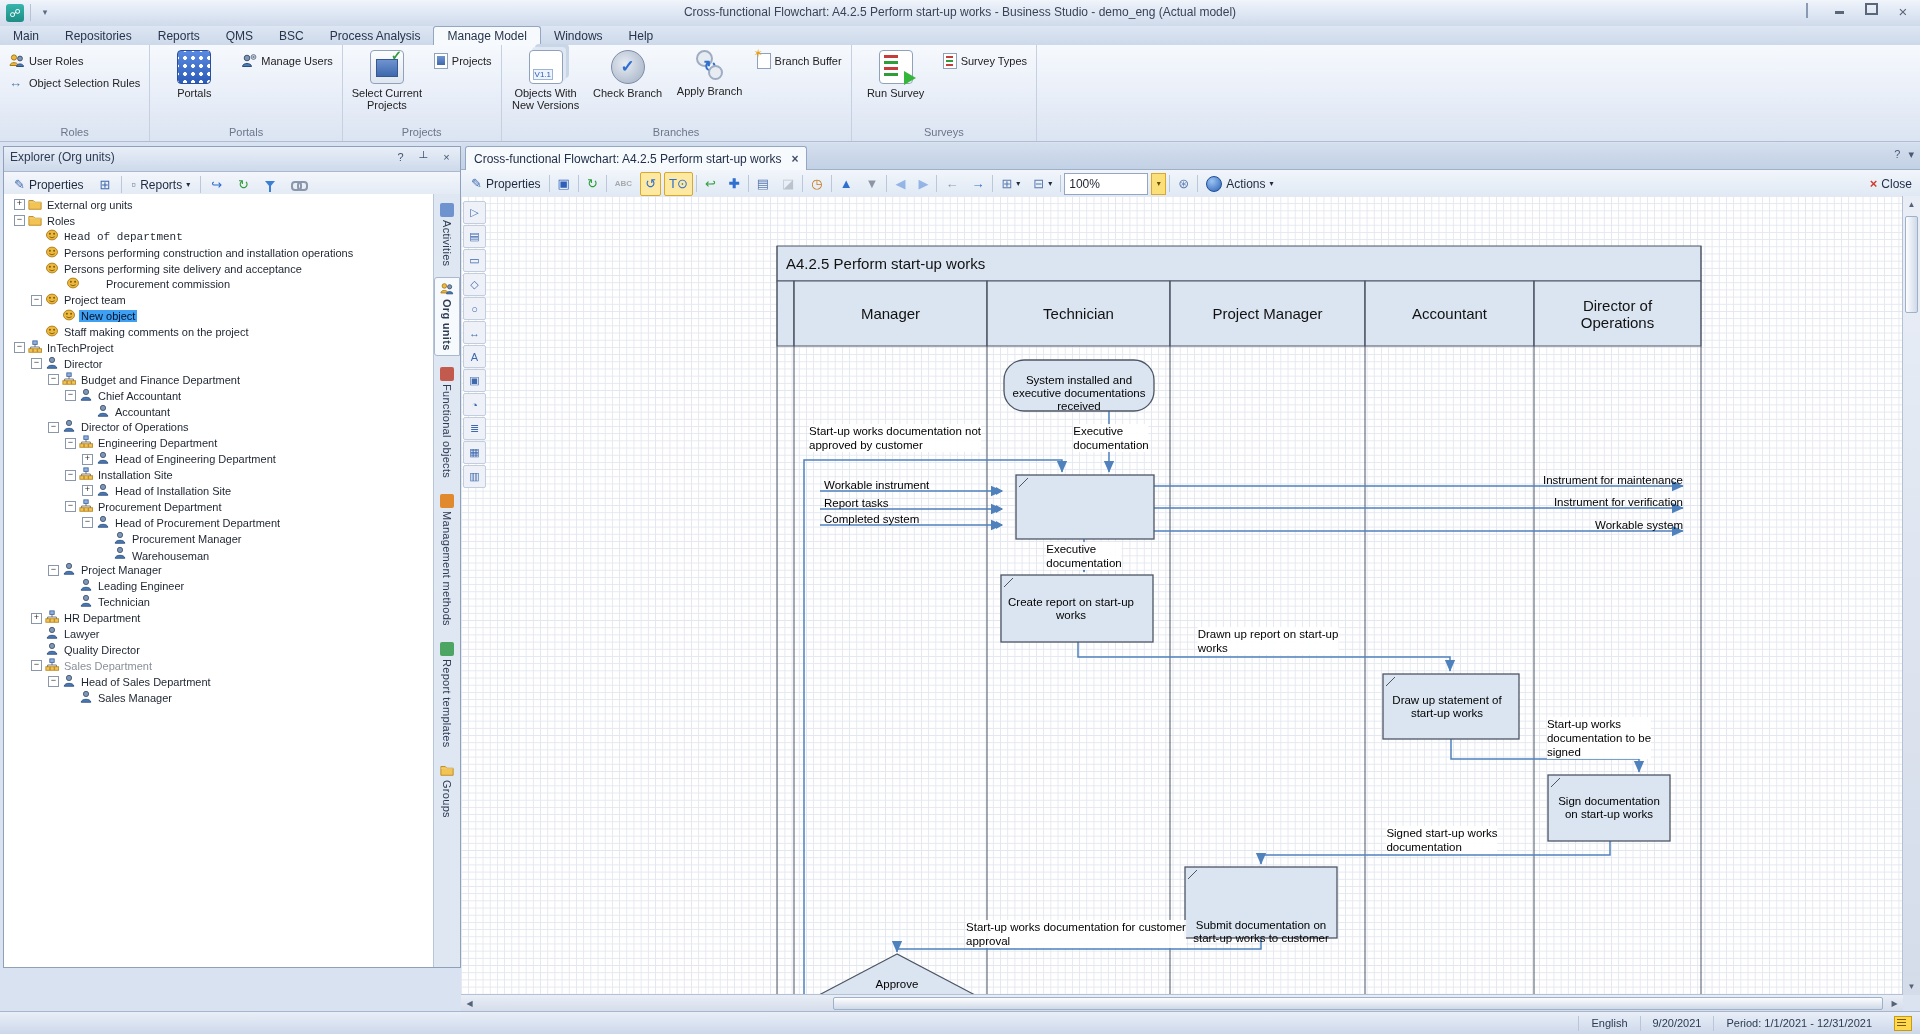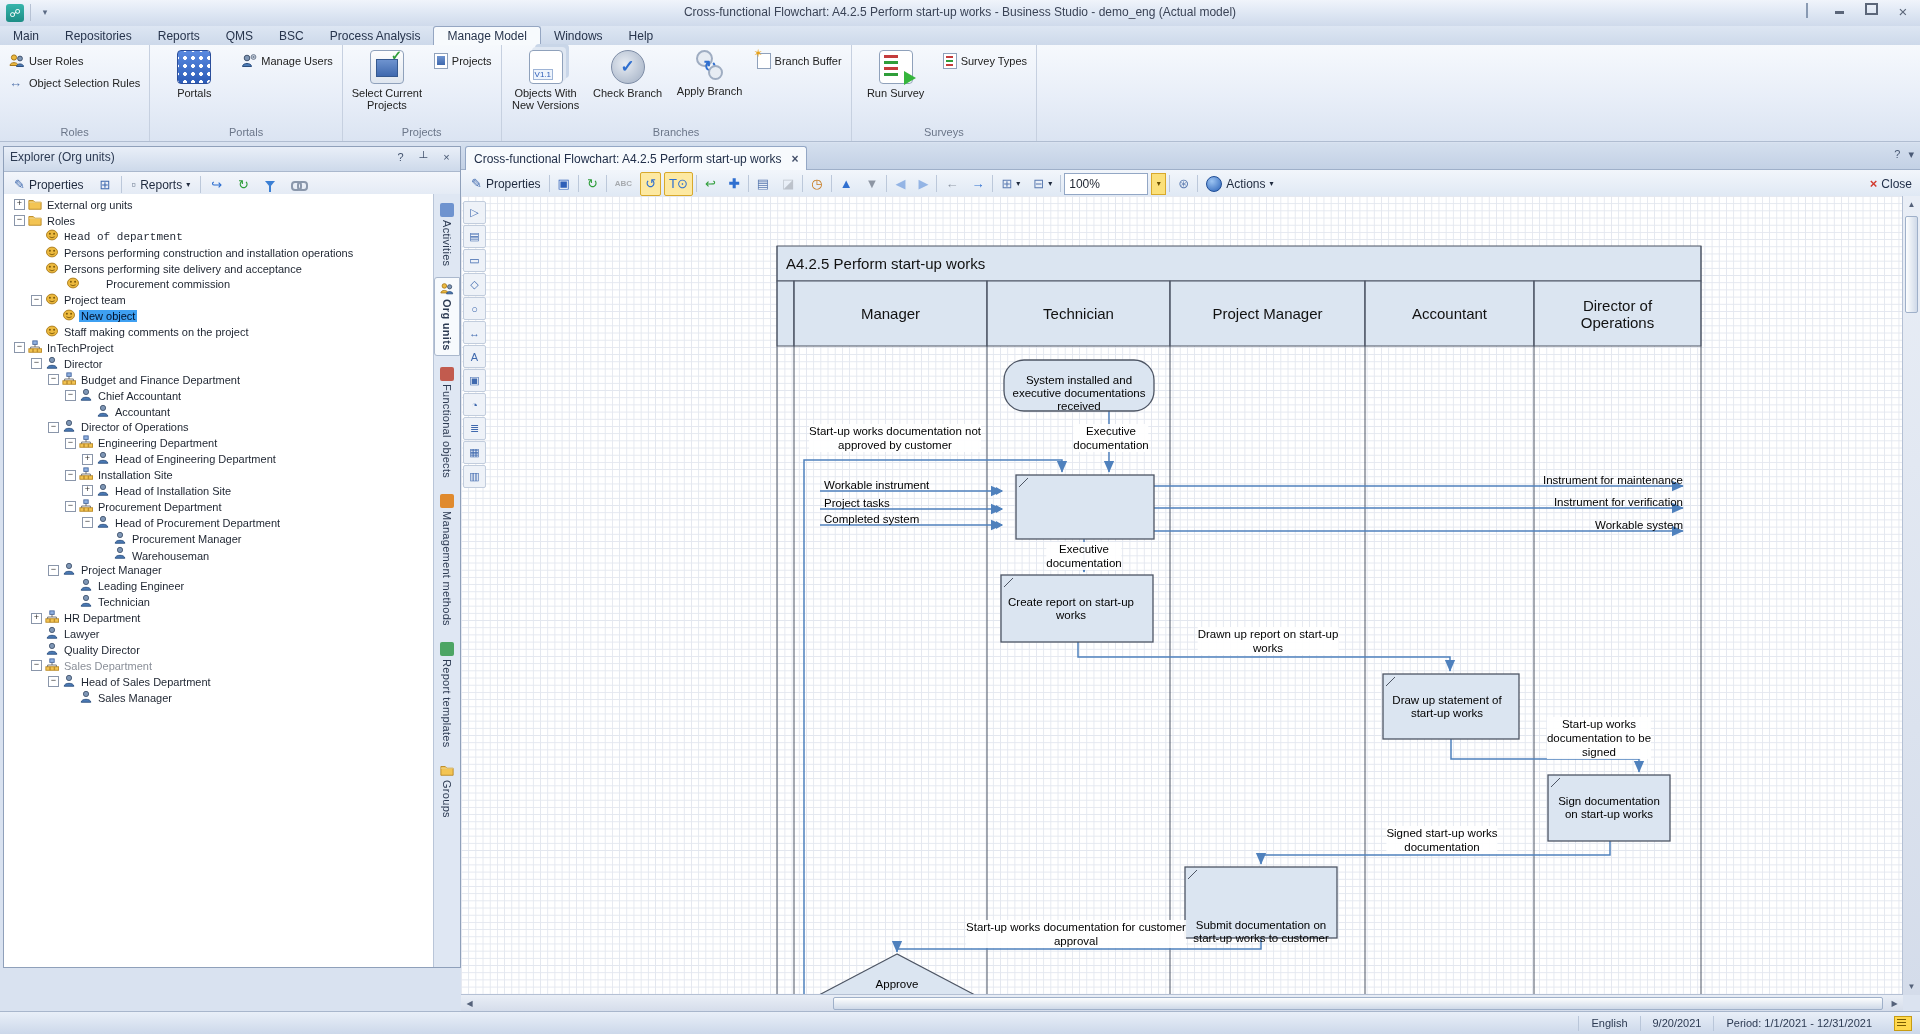--- a/index.html
+++ b/index.html
@@ -120,21 +120,21 @@
 
   
   #canvas{position:absolute;left:0;top:53px;right:0;bottom:0;background:#fff;overflow:hidden;
     background-image:linear-gradient(#e3e7ef 1px,transparent 1px),linear-gradient(90deg,#e3e7ef 1px,transparent 1px);
     background-size:7.2px 7.2px;}
   #flow-svg{position:absolute;left:0;top:0;}
   #flow-layer{position:absolute;left:0;top:0;width:100%;height:100%;}
   .fnode{position:absolute;display:flex;align-items:center;justify-content:center;text-align:center;
     font-size:11.5px;line-height:13px;color:#000;padding:2px 4px;box-sizing:border-box;}
   .flabel{position:absolute;font-size:11.5px;line-height:14px;color:#000;white-space:nowrap;}
-  .flabel.center{text-align:center;background:rgba(255,255,255,.92);}
+  .flabel.center{text-align:left;background:rgba(255,255,255,.92);}
   .flabel.left{text-align:left;}
   .flabel.right{text-align:right;}
   .lane-h{position:absolute;display:flex;align-items:center;justify-content:center;text-align:center;
     font-size:15px;color:#111;line-height:17px;}
   #chart-title{position:absolute;font-size:15px;color:#111;}
 
   
   #palette{position:absolute;left:2px;top:5px;width:23px;display:flex;flex-direction:column;gap:1px;}
   .pal-btn{width:21px;height:21px;background:#eef2f8;border:1px solid #c2cddd;border-radius:2px;
     display:flex;align-items:center;justify-content:center;font-size:11px;color:#3f69ae;}
@@ -824,21 +824,21 @@
             <div>documentation</div>
           </div>
           <div class="flabel center" style="top: 228px; left: 434px; transform: translateX(-50%);">
             <div>Start-up works documentation not</div>
             <div>approved by customer</div>
           </div>
           <div class="flabel left" style="top: 282px; left: 363px;">
             <div>Workable instrument</div>
           </div>
           <div class="flabel left" style="top: 300px; left: 363px;">
-            <div>Project tasks</div>
+            <div>Report tasks</div>
           </div>
           <div class="flabel left" style="top: 316px; left: 363px;">
             <div>Completed system</div>
           </div>
           <div class="flabel right" style="top: 277px; right: 237px;">
             <div>Instrument for maintenance</div>
           </div>
           <div class="flabel right" style="top: 299px; right: 237px;">
             <div>Instrument for verification</div>
           </div>

